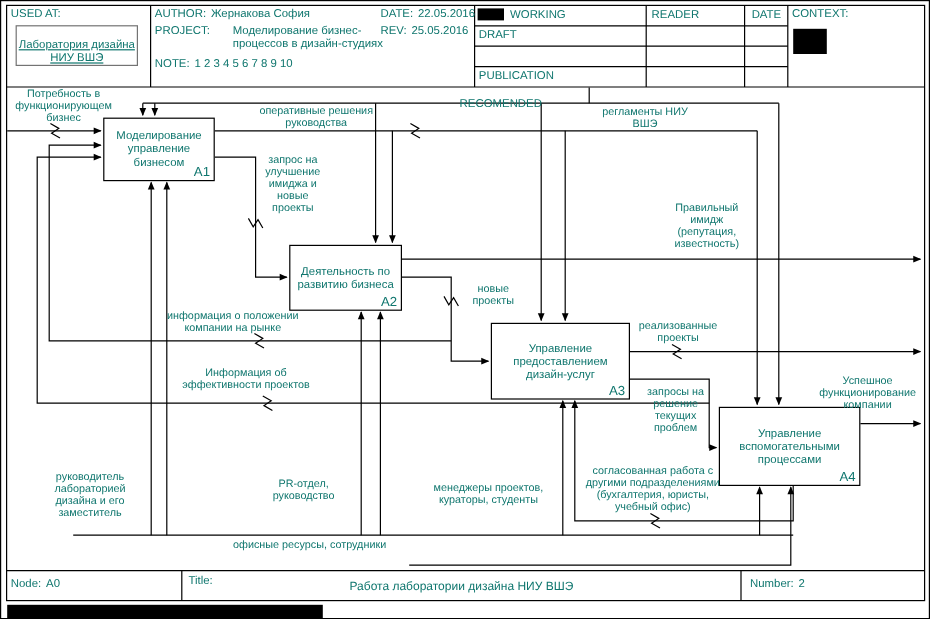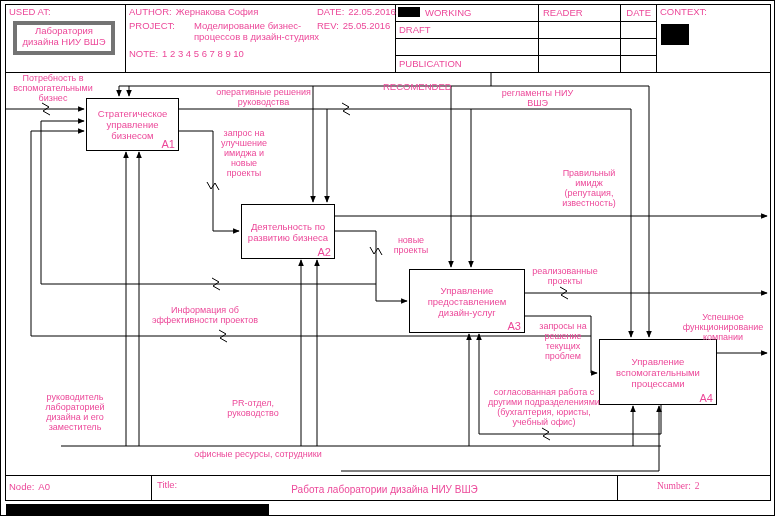--- a/index.html
+++ b/index.html
@@ -1,30 +1,30 @@
 <!DOCTYPE html>
 <html><head>
 <meta charset="utf-8">
 <style>
   html,body{margin:0;padding:0;background:#fff;}
   .screen{position:relative;width:775px;height:516px;background:#fff;border:1px solid #000;
-          box-sizing:border-box;font-family:"Liberation Sans",sans-serif;color:#ec4899;overflow:hidden;}
+          box-sizing:border-box;font-family:"Liberation Sans",sans-serif;color:#0f766e;overflow:hidden;}
   .layer{position:absolute;left:0;top:0;z-index:0;}
   .hdr{position:absolute;font-size:9.5px;line-height:11px;white-space:nowrap;z-index:3;}
   .hdr .lab{margin-right:4px;}
   .wrapcell{position:absolute;font-size:9.5px;line-height:11px;display:flex;z-index:3;}
   .wrapcell .lab{flex:none;margin-right:19px;}
   .lbl{position:absolute;font-size:9px;line-height:10px;text-align:center;z-index:2;}
   .box{position:absolute;border:1px solid #000;background:#fff;box-sizing:border-box;
        display:flex;align-items:center;justify-content:center;text-align:center;
        font-size:9.5px;line-height:11px;padding:2px 3px;z-index:1;}
   .box .code{position:absolute;right:3px;bottom:0px;font-size:11px;}
   .blackmark{position:absolute;background:#000;z-index:3;}
-  .usedbox{position:absolute;border:4px solid #737373;display:flex;align-items:flex-start;justify-content:center;
-           text-align:center;font-size:9.5px;line-height:11px;z-index:3;box-sizing:border-box;}
+  .usedbox{position:absolute;border:1px solid #737373;display:flex;align-items:flex-end;justify-content:center;
+           text-align:center;font-size:9.5px;line-height:11px;z-index:3;box-sizing:border-box;text-decoration:underline;}
   svg path{stroke:#000;stroke-width:1;fill:none;}
 </style>
 </head>
 <body>
 
 <div class="screen">
 
   <svg class="layer" width="775" height="516" viewBox="0 0 775 516">
     <defs>
       <marker id="arr" viewBox="0 0 10 10" refX="8.5" refY="5" markerWidth="8" markerHeight="7" orient="auto-start-reverse">
@@ -151,54 +151,56 @@
   <div class="hdr" style="left:382px;top:40px;margin-top:40px;">RECOMENDED</div>
   <div class="hdr" style="left:398px;top:57px;">PUBLICATION</div>
 
   <div class="hdr" style="left:542px;top:6px;">READER</div>
   <div class="hdr" style="left:595px;top:6px;width:55px;text-align:right;">DATE</div>
 
   <div class="hdr" style="left:659px;top:5px;">CONTEXT:</div>
   <div class="blackmark" style="left:660px;top:23px;width:28px;height:21px;"></div>
 
   <div class="box" style="left:85px;top:97px;width:93px;height:53px;">
-    <span>Стратегическое управление бизнесом</span>
+    <span>Моделирование управление бизнесом</span>
     <span class="code">A1</span>
   </div>
   <div class="box" style="left:240px;top:203px;width:94px;height:55px;">
     <span>Деятельность по развитию бизнеса</span>
     <span class="code">A2</span>
   </div>
   <div class="box" style="left:408px;top:268px;width:116px;height:64px;">
     <span>Управление предоставлением дизайн-услуг</span>
     <span class="code">A3</span>
   </div>
   <div class="box" style="left:598px;top:338px;width:118px;height:66px;">
     <span>Управление вспомогательными процессами</span>
     <span class="code">A4</span>
   </div>
 
-  <div class="lbl" style="left:4px;top:72px;width:96px;">Потребность в вспомогательными бизнес</div>
+  <div class="lbl" style="left:4px;top:72px;width:96px;">Потребность в функционирующем бизнес</div>
   <div class="lbl" style="left:210px;top:86px;width:105px;">оперативные решения руководства</div>
   <div class="lbl" style="left:494px;top:87px;width:85px;">регламенты НИУ ВШЭ</div>
   <div class="lbl" style="left:214px;top:127px;width:58px;">запрос на улучшение имиджа и новые проекты</div>
   <div class="lbl" style="left:556px;top:167px;width:64px;">Правильный имидж (репутация, известность)</div>
   <div class="lbl" style="left:384px;top:234px;width:52px;">новые проекты</div>
+  <div class="lbl" style="left:125px;top:257px;width:136px;">информация о положении компании на рынке</div>
   <div class="lbl" style="left:524px;top:265px;width:80px;">реализованные проекты</div>
   <div class="lbl" style="left:148px;top:304px;width:112px;">Информация об эффективности проектов</div>
   <div class="lbl" style="left:676px;top:311px;width:92px;">Успешное функционирование компании</div>
   <div class="lbl" style="left:536px;top:320px;width:52px;">запросы на решение текущих проблем</div>
   <div class="lbl" style="left:28px;top:391px;width:92px;">руководитель лабораторией дизайна и его заместитель</div>
   <div class="lbl" style="left:218px;top:397px;width:68px;">PR-отдел, руководство</div>
+  <div class="lbl" style="left:350px;top:400px;width:112px;">менеджеры проектов, кураторы, студенты</div>
   <div class="lbl" style="left:482px;top:386px;width:122px;">согласованная работа с другими подразделениями (бухгалтерия, юристы, учебный офис)</div>
   <div class="lbl" style="left:192px;top:448px;width:130px;">офисные ресурсы, сотрудники</div>
 
   <div class="hdr" style="left:8px;top:480px;">
     <span class="lab">Node:</span><span>A0</span>
   </div>
   <div class="hdr" style="left:156px;top:478px;">Title:</div>
   <div class="hdr" style="left:150px;top:483px;width:467px;text-align:center;font-size:10px;">Работа лаборатории дизайна НИУ ВШЭ</div>
-  <div class="hdr" style="left:656px;top:480px;font-family:Liberation Serif, serif;">
+  <div class="hdr" style="left:624px;top:480px;">
     <span class="lab">Number:</span><span>2</span>
   </div>
 
   <div class="blackmark" style="left:5px;top:503px;width:263px;height:11px;"></div>
 </div>
 
 </body></html>

